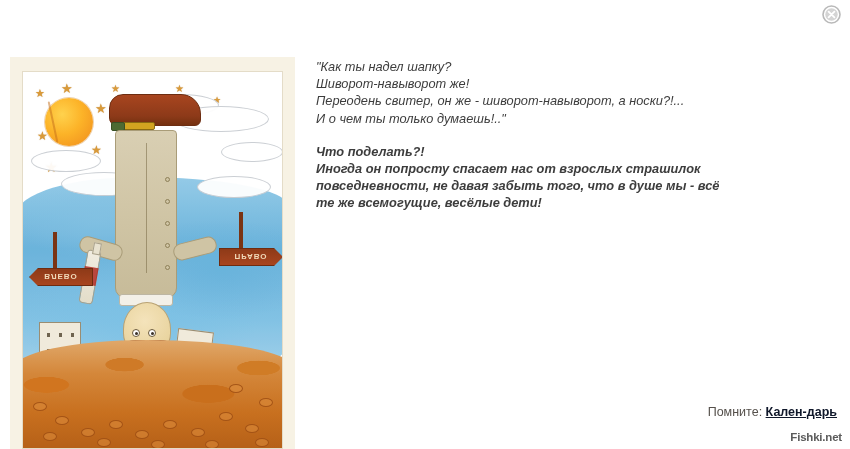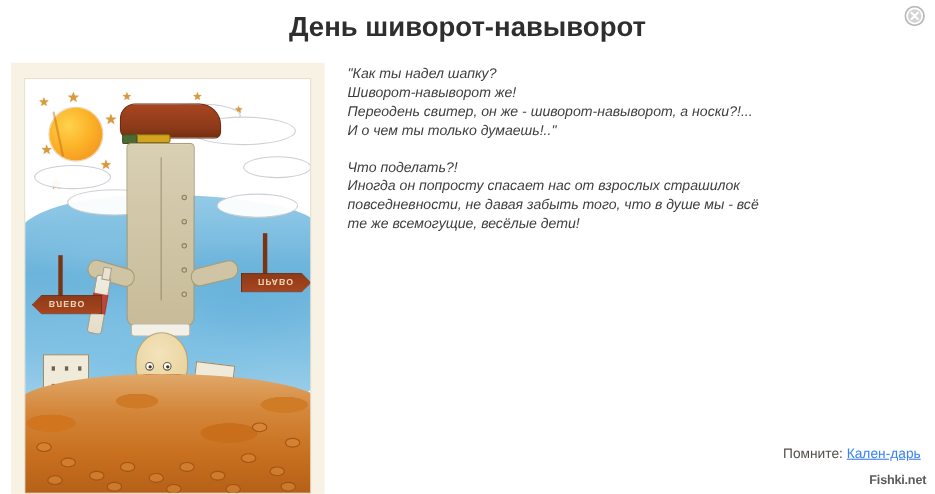--- a/index.html
+++ b/index.html
@@ -349,34 +349,34 @@
   }
   .para {
     font-family: "Liberation Sans", sans-serif;
     font-style: italic;
     font-size: 12.8px;
     line-height: 17.2px;
     color: #3d3d3d;
     margin: 0 0 16px 0;
     white-space: pre-line;
   }
-  .para:last-of-type { margin-bottom: 0; }
+  .para:last-of-type { margin-bottom: 0; font-weight: bold; }
 
   
   .source {
     position: absolute;
     right: 13px;
     top: 405px;
     font-size: 12.5px;
     color: #55504b;
     font-family: "Liberation Sans", sans-serif;
   }
   .source a {
-    color: #3b82f6;
-    font-weight: normal;
+    color: #0f172a;
+    font-weight: bold;
     text-decoration: underline;
     cursor: pointer;
   }
 
   
   .watermark {
     position: absolute;
     right: 8px;
     bottom: 6px;
     font-size: 11.5px;
@@ -396,21 +396,20 @@
 <div id="page">
 
   <div class="close-btn">
     <svg width="19" height="19" viewBox="0 0 19 19" aria-hidden="true">
       <circle cx="9.5" cy="9.5" r="8.5" fill="#ffffff" stroke="#b9b9b9" stroke-width="1.6"></circle>
       <circle cx="9.5" cy="9.5" r="6.2" fill="#d4d4d4"></circle>
       <path d="M6.6 6.6 L12.4 12.4 M12.4 6.6 L6.6 12.4" stroke="#ffffff" stroke-width="1.8" stroke-linecap="round"></path>
     </svg>
   </div>
 
-  <div class="page-title">День шиворот-навыворот</div>
 
   <div class="illo-frame">
     <div class="illo">
 
       <div class="sky"></div>
       <div class="water"></div>
 
       <div class="sun"></div>
 
       <span class="star" style="left:12px;  top:16px;  font-size:11px;">★</span>

